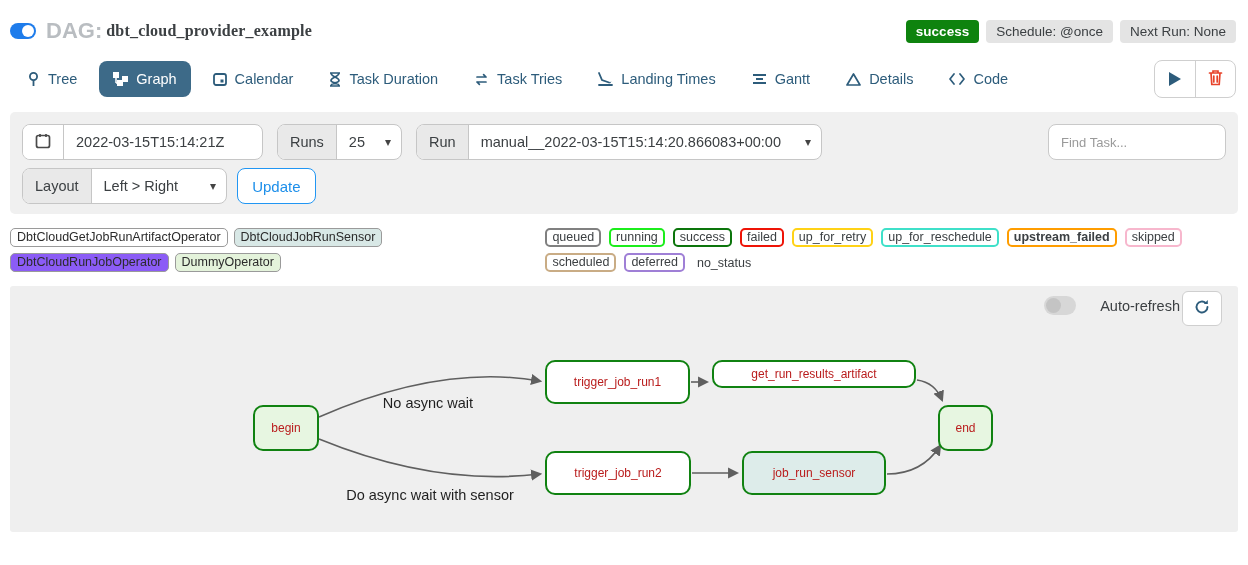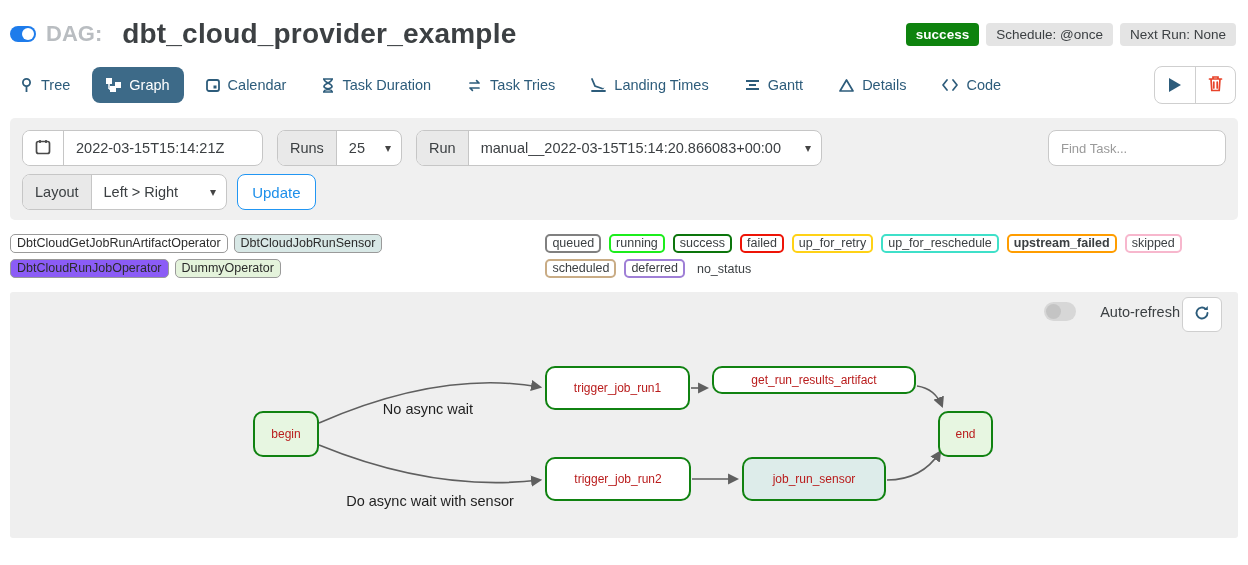--- a/index.html
+++ b/index.html
@@ -4,27 +4,27 @@
 <style>
   * { margin:0; padding:0; box-sizing:border-box; }
   html,body { width:1248px; height:565px; background:#ffffff;
     font-family:"Liberation Sans", sans-serif; color:#2b2b2b; overflow:hidden; }
 
   
   .header { display:flex; align-items:center; padding:18px 12px 10px 10px; }
   .toggle { width:26px; height:16px; border-radius:8px; background:#1e7ceb; position:relative; flex:0 0 auto; }
   .toggle .knob { position:absolute; top:2px; right:2px; width:12px; height:12px; border-radius:50%; background:#fff; }
   .dag-prefix { font-size:22px; font-weight:bold; color:#b9bdc1; margin-left:10px; }
-  .dag-title { font-size:28px; font-weight:bold; color:#3c4043; margin-left:20px; letter-spacing:.2px; }
+  .dag-title { font-size:16px; font-weight:bold; color:#3c4043; margin-left:4px; letter-spacing:.2px;font-family:Liberation Serif, serif; }
   .header-right { margin-left:auto; display:flex; gap:7px; align-items:center; }
   .badge { font-size:13.5px; padding:4px 10px; border-radius:4px; background:#e4e4e4; color:#3c4043; white-space:nowrap; }
   .badge.success { background:#0e830e; color:#fff; font-weight:bold; }
 
   
-  .tabbar { display:flex; align-items:center; padding:6px 12px 10px 6px; }
+  .tabbar { display:flex; align-items:center; padding:6px 12px 10px 13px; }
   .tab { display:flex; align-items:center; gap:8px; color:#2d5c7b; font-size:14.5px;
     padding:10px 14px; border-radius:8px; cursor:pointer; white-space:nowrap; margin-right:8px; }
   .tab.active { background:#3d6a88; color:#fff; }
   .tab svg { display:block; }
   .tab-actions { margin-left:auto; display:flex; border:1px solid #cfcfcf; border-radius:8px; overflow:hidden; background:#fff; }
   .tab-actions .action { width:40px; height:36px; display:flex; align-items:center; justify-content:center; cursor:pointer; }
   .tab-actions .action + .action { border-left:1px solid #cfcfcf; }
   .play-glyph { width:0; height:0; border-top:7px solid transparent; border-bottom:7px solid transparent; border-left:12px solid #2d5c7b; }
 
   

